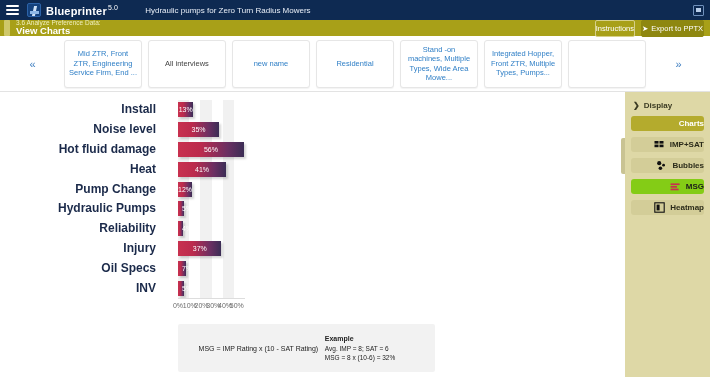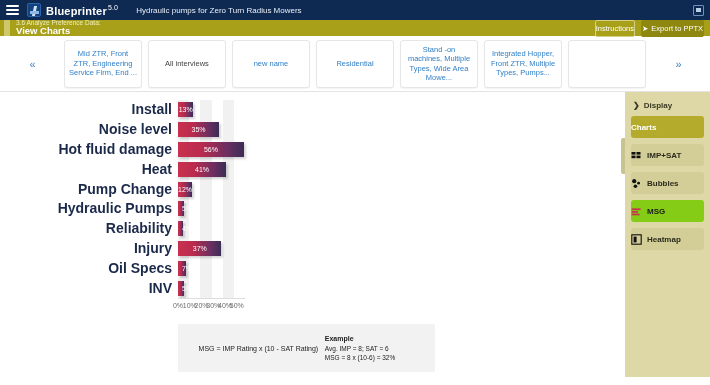--- a/index.html
+++ b/index.html
@@ -27,21 +27,21 @@
   .logo-mark::before {
     content: ""; position: absolute; left: 5px; top: 2px;
     width: 3px; height: 10px; background: #cfe2f7; transform: skewX(-12deg);
   }
   .logo-mark::after {
     content: ""; position: absolute; left: 2px; top: 7px;
     width: 9px; height: 2.5px; background: #8fb8e6;
   }
   .brand { font-size: 11px; font-weight: bold; letter-spacing: .2px; }
   .brand sup { font-size: 7px; font-weight: normal; margin-left: 1px; vertical-align: super; }
-  .proj-title { font-size: 8px; margin-left: 18px; color: #e8eef7; font-weight: normal; }
+  .proj-title { font-size: 8px; margin-left: 27px; color: #e8eef7; font-weight: normal; }
   .topbar-spacer { flex: 1; }
   .topbar-icon {
     width: 11px; height: 11px; border: 1.2px solid #6f90bb; border-radius: 1px;
     position: relative; cursor: pointer;
   }
   .topbar-icon::after {
     content: ""; position: absolute; left: 2.3px; top: 2.3px;
     width: 4.4px; height: 4.4px; background: #b8cde8;
   }
 
@@ -103,23 +103,23 @@
   }
   .bands { position: absolute; inset: 0; display: flex; }
   .band { flex: 1 1 0; }
   .band.even { background: #f1f1f1; }
   .band.odd  { background: #ffffff; }
 
   .rows { position: absolute; inset: 0; display: flex; flex-direction: column;
     justify-content: space-between; padding: 2px 0; }
   .row { position: relative; height: 15px; }
   .ylabel {
-    position: absolute; right: 100%; margin-right: 6px; top: 0;
+    position: absolute; right: 100%; margin-right: 22px; top: 0;
     height: 15px; line-height: 15px;
-    font-size: 14px; font-weight: bold; color: #1b2a4a; white-space: nowrap;
+    font-size: 12px; font-weight: bold; color: #1b2a4a; white-space: nowrap;
   }
   .bar {
     position: absolute; left: 0; top: 0; height: 15px;
     background: linear-gradient(90deg, #c8314f 0%, #bb2b4d 35%, #6b2f62 75%, #3b2d55 100%);
     box-shadow: 2px 2px 2px rgba(0,0,0,.16);
     display: flex; align-items: center; justify-content: center;
   }
   .bar .val { font-size: 7px; color: #ffffff; white-space: nowrap; }
   .bar.short { justify-content: flex-start; padding-left: 4px; }
 
@@ -149,22 +149,22 @@
     content: ""; position: absolute; left: -4px; top: 46px;
     width: 4px; height: 36px; background: #c9c392; border-radius: 2px 0 0 2px;
   }
   .sb-head {
     display: flex; align-items: center; gap: 4px;
     font-size: 8px; font-weight: bold; color: #3a3a22;
     padding: 3px 2px 6px 2px; cursor: pointer;
   }
   .chev { font-size: 8px; color: #3a3a22; }
   .sb-item {
-    height: 22px; border-radius: 3px; background: #d3cd98;
-    display: flex; align-items: center; justify-content: flex-start; gap: 5px;
+    height: 15px; border-radius: 3px; background: #d3cd98;
+    display: flex; align-items: center; justify-content: flex-end; gap: 5px;
     font-size: 8px; font-weight: bold; color: #2b2b1a;
     margin-bottom: 6px; cursor: pointer;
   }
   .sb-item.active { background: #b4ab2d; color: #ffffff; }
   .sb-item.selected { background: #84cc16; color: #1b1b1b; }
   .sb-ico { display: inline-flex; align-items: center; justify-content: center;
     width: 11px; height: 11px; }
   .sb-ico svg { display: block; }
 </style>
 </head>

